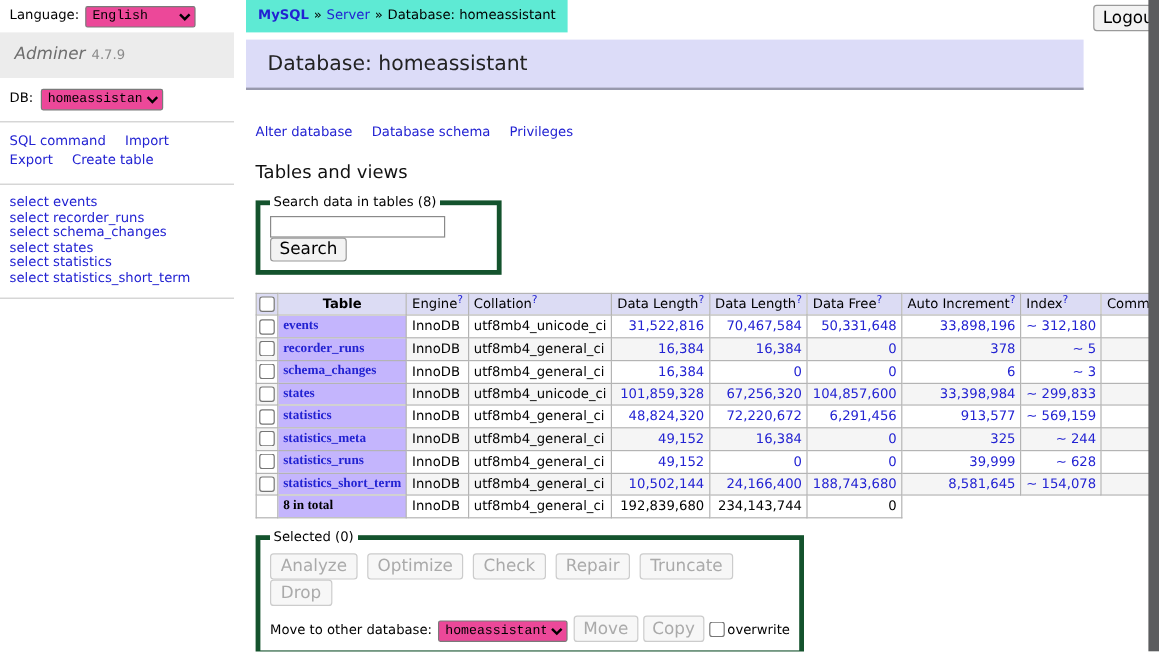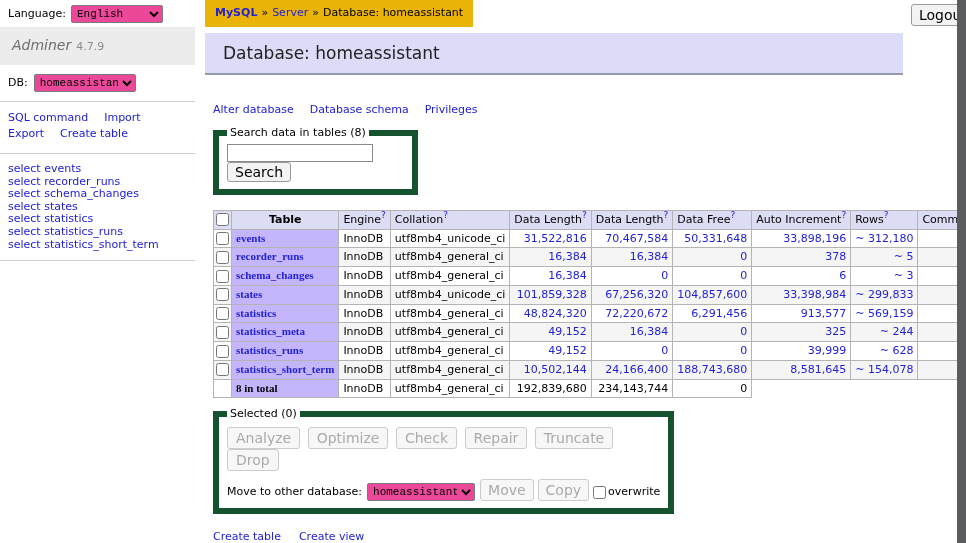--- a/index.html
+++ b/index.html
@@ -37,39 +37,39 @@
   #app-version { font-size:11px; color:#8a8a8a; margin-left:5px; }
   .menu-block { padding:9px 8px; border-bottom:1px solid #ccc; }
   #db-row label { margin-right:6px; }
   #db-select { width:102px; }
   .menu-links p { margin:0 0 3px; }
   .menu-links a { margin-right:16px; }
   #table-links a { display:block; line-height:12.6px; }
 
   
   #breadcrumb {
-    position:absolute; left:205px; top:0; background:#eab308;
+    position:absolute; left:205px; top:0; background:#5eead4;
     padding:6px 10px 7px; white-space:nowrap;
   }
   #breadcrumb .crumb-root { font-weight:bold; }
   #breadcrumb .sep { color:#000; margin:0 4px; }
 
   
   #content { position:absolute; left:205px; top:33px; width:700px; }
   #page-title {
     margin:0; font-weight:normal; font-size:17px; color:#222;
     background:#dcdcf8; border-bottom:2px solid #9899ad;
     width:698px; padding:10px 0 9px 18px;
   }
   .inner { padding-left:8px; }
   .link-row { margin:28px 0 0; }
   .link-row a { margin-right:16px; }
   h3 { font-weight:normal; font-size:15px; margin:17px 0 0; color:#111; }
 
-  fieldset { border:6px solid #14532d; margin:9px 0 15px; padding:4px 8px 7px; }
+  fieldset { border:4px solid #14532d; margin:9px 0 15px; padding:4px 8px 7px; }
   legend { padding:0 3px; font-size:11px; }
   #search-fieldset { width:205px; }
   #search-input { width:146px; height:18px; border:1px solid #8a8a8a; font-family:inherit; font-size:11px; padding:0 3px; margin-right:4px; vertical-align:middle; }
   #search-button { vertical-align:middle; padding:1px 7px; }
 
   
   table { border-collapse:collapse; table-layout:fixed; margin:11px 0 0; }
   td, th { border:1px solid #b4b4b4; padding:2px 4px; font-weight:normal; text-align:left; overflow:hidden; white-space:nowrap; height:18px; }
   thead td, thead th { background:#dcdcf4; }
   thead th.col-table { font-weight:bold; text-align:center; }
@@ -122,33 +122,33 @@
     <p>
       <a>Export</a><a>Create table</a>
     </p>
   </div>
   <div class="menu-block" id="table-links">
     <a>select events</a>
     <a>select recorder_runs</a>
     <a>select schema_changes</a>
     <a>select states</a>
     <a>select statistics</a>
-    <a>select statistics_runs</a>
     <a>select statistics_short_term</a>
   </div>
 </div>
 
 <div id="content">
   <h2 id="page-title">Database: homeassistant</h2>
 
   <div class="inner">
     <p class="link-row">
       <a>Alter database</a><a>Database schema</a><a>Privileges</a>
     </p>
 
+    <h3>Tables and views</h3>
 
     <fieldset id="search-fieldset">
       <legend>Search data in tables (8)</legend>
       <input id="search-input" type="text" style="">
       <button id="search-button">Search</button>
     </fieldset>
 
     <table>
       <colgroup>
         <col style="width:20px">
@@ -165,21 +165,21 @@
       <thead>
         <tr>
           <td class="check"><input type="checkbox" style=""></td>
           <th class="col-table"><span>Table</span></th>
           <td><span>Engine</span><sup class="help"><a>?</a></sup></td>
           <td><span>Collation</span><sup class="help"><a>?</a></sup></td>
           <td><span>Data Length</span><sup class="help"><a>?</a></sup></td>
           <td><span>Data Length</span><sup class="help"><a>?</a></sup></td>
           <td><span>Data Free</span><sup class="help"><a>?</a></sup></td>
           <td><span>Auto Increment</span><sup class="help"><a>?</a></sup></td>
-          <td><span>Rows</span><sup class="help"><a>?</a></sup></td>
+          <td><span>Index</span><sup class="help"><a>?</a></sup></td>
           <td><span>Comment</span></td>
         </tr>
       </thead>
       <tbody>
         <tr>
           <td class="check"><input type="checkbox" style=""></td>
           <th><a>events</a></th>
           <td>InnoDB</td>
           <td>utf8mb4_unicode_ci</td>
           <td class="num"><a>31,522,816</a></td>

